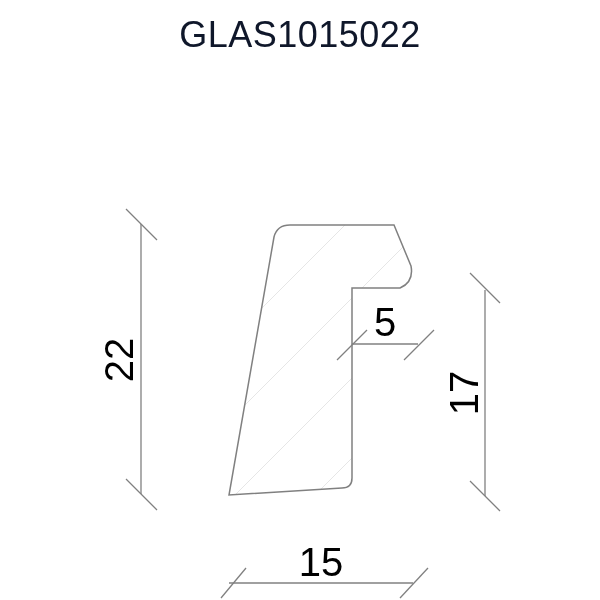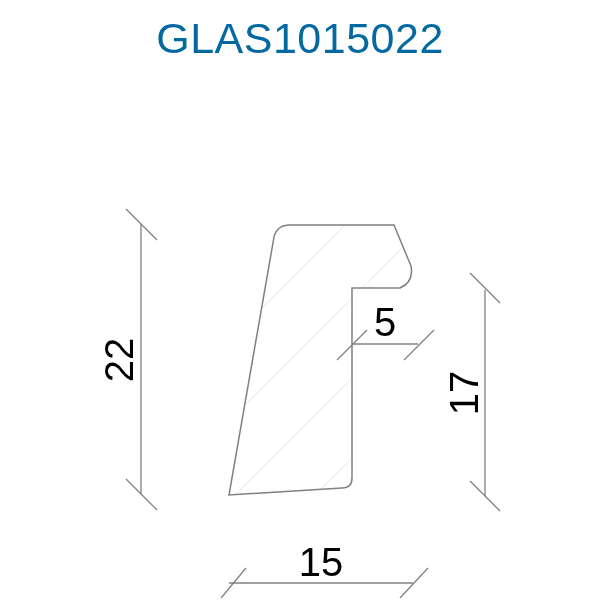--- a/index.html
+++ b/index.html
@@ -1,19 +1,19 @@
 <!DOCTYPE html>
 <html><head>
   <meta charset="utf-8">
   <style>
     html, body { margin: 0; padding: 0; background: #ffffff; }
     body { width: 600px; height: 600px; position: relative; overflow: hidden; }
     #title {
       position: absolute; left: 0; top: 14px; width: 600px; text-align: center;
-      font-family: "Liberation Sans", sans-serif; font-size: 43px; color: #0369a1;
+      font-family: "Liberation Sans", sans-serif; font-size: 36px; color: #0f172a;
       letter-spacing: 0.5px;
     }
     svg { position: absolute; left: 0; top: 0; }
     .dimtext { font-family: "Liberation Sans", sans-serif; font-size: 40px; fill: #000; }
   </style>
 </head>
 <body>
 
 <div id="title">GLAS1015022</div>
 

